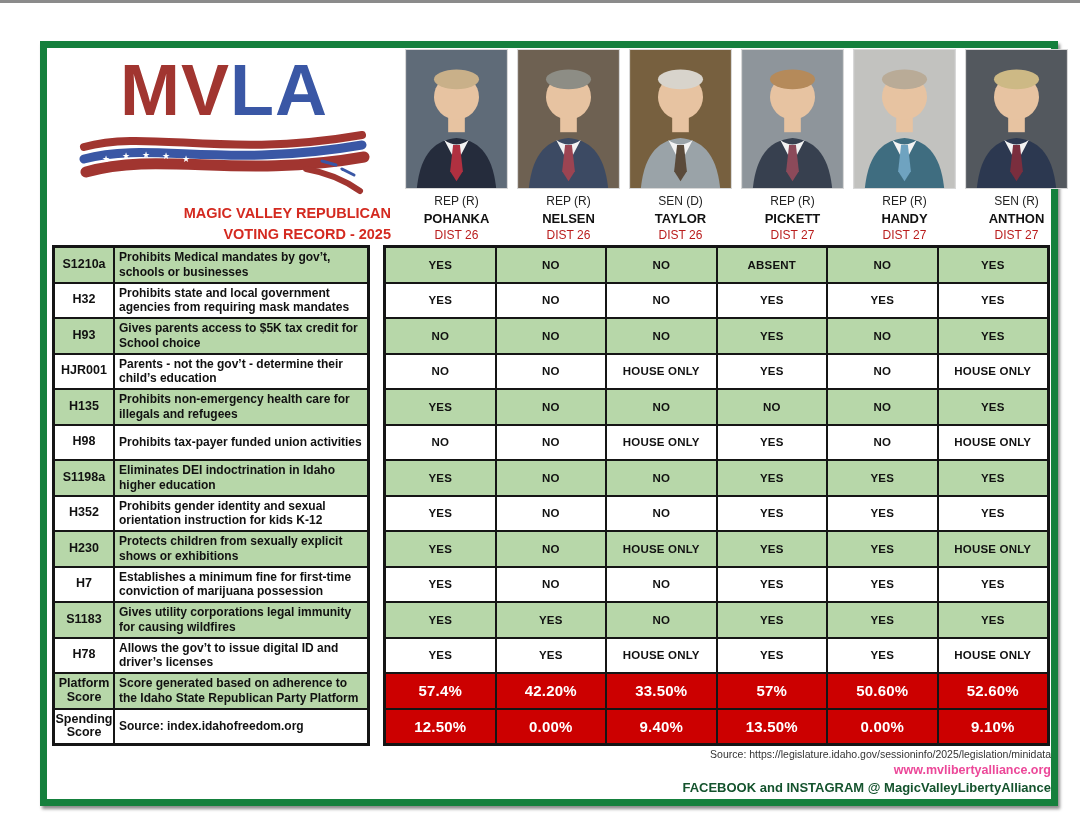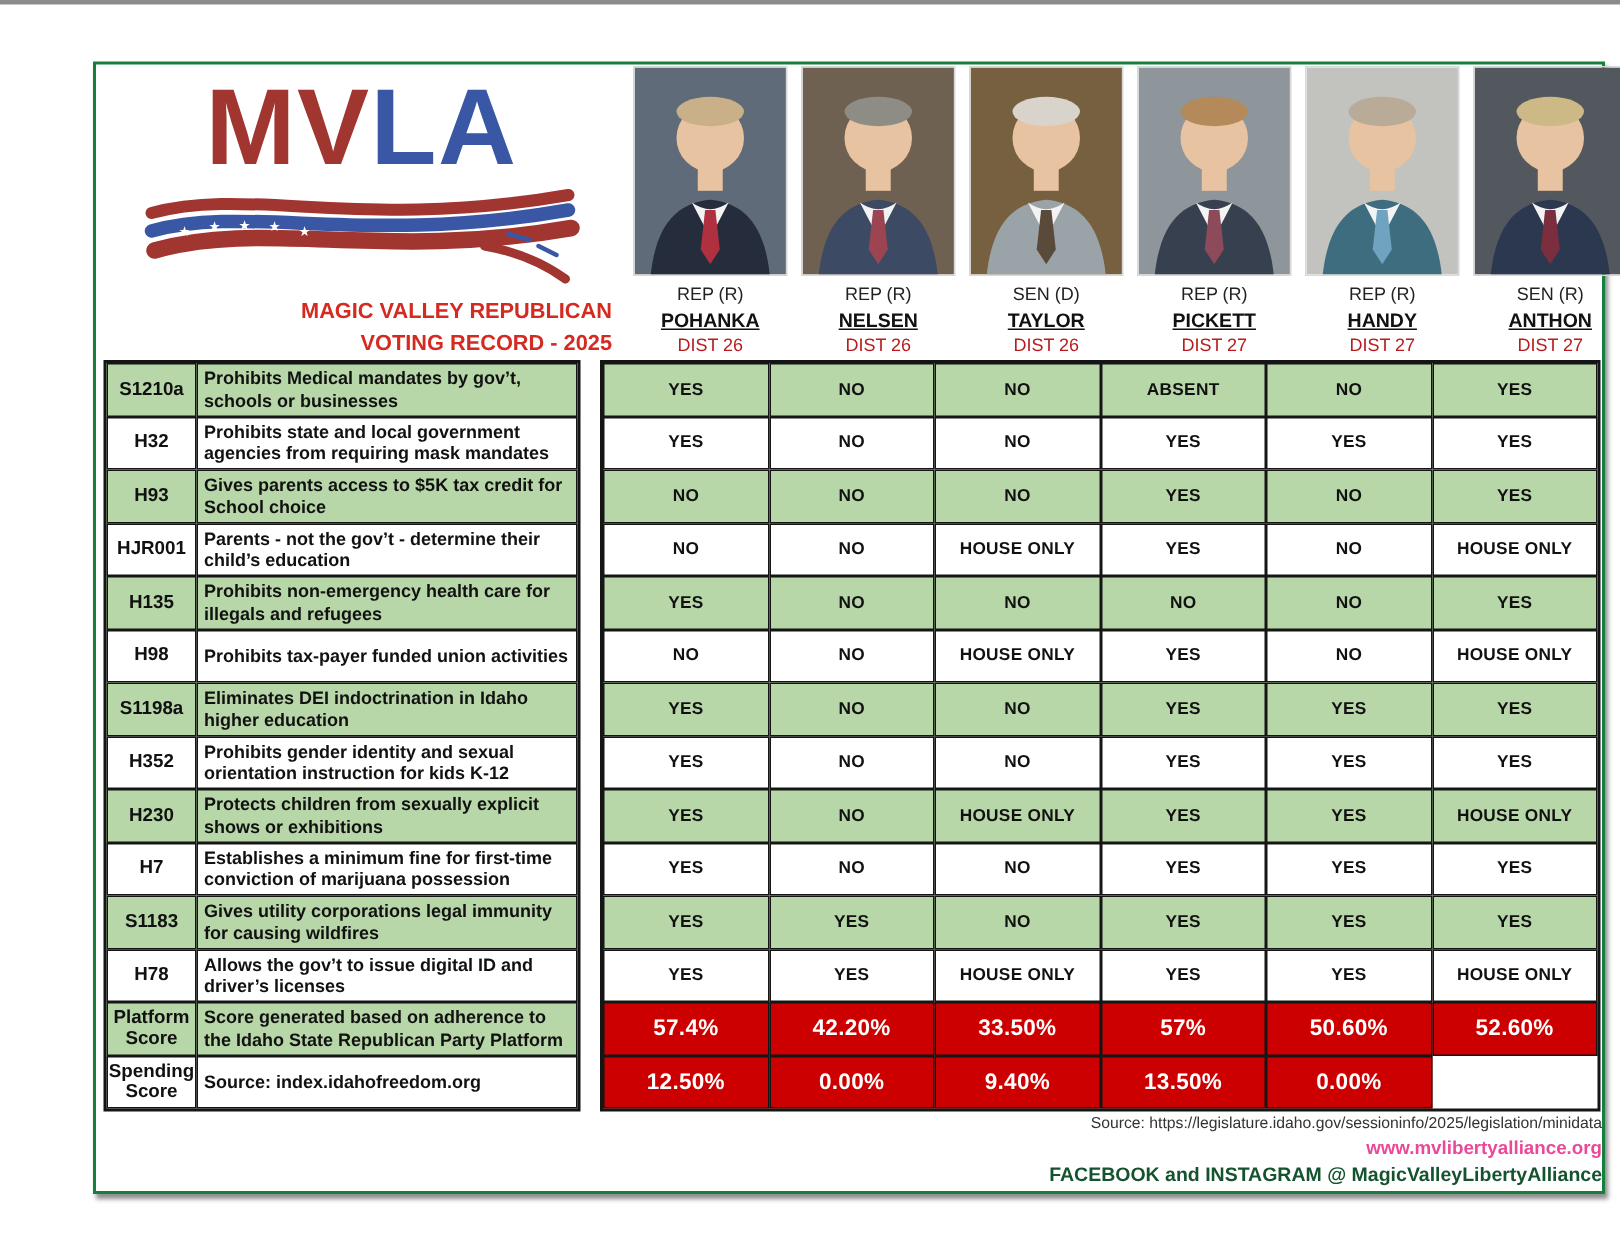--- a/index.html
+++ b/index.html
@@ -5,37 +5,37 @@
   html,body{margin:0;padding:0;}
   body{
     width:1080px;height:834px;position:relative;background:#ffffff;
     font-family:"Liberation Sans", sans-serif;overflow:hidden;
     --green:#b7d7a9;--score-red:#cc0000;--title-red:#d42a20;--title-blue:#1f3d9e;
     --logo-red:#a13530;--logo-blue:#3a57a5;--line:#151515;
   }
   .top-line{position:absolute;top:0;left:0;width:100%;height:3px;background:#8b8b8b;}
   .frame{
     position:absolute;left:40px;top:41px;width:1004px;height:751px;background:#fff;
-    border:2px solid #15803d;box-shadow:2px 3px 3px rgba(0,0,0,.45);margin-left:22px;
+    border:7px solid #15803d;box-shadow:2px 3px 3px rgba(0,0,0,.45);
   }
   
   .logo-block{position:absolute;left:10px;top:6px;width:334px;text-align:center;}
   .logo-text{font-size:72px;font-weight:800;line-height:1.02;letter-spacing:1px;}
   .logo-mv{color:var(--logo-red);}
   .logo-la{color:var(--logo-blue);}
   .flag-swoosh{display:block;margin:-2px auto 0 auto;}
   .title-wrap{margin-top:8px;}
   .title-line{font-size:14.5px;font-weight:bold;color:var(--title-red);line-height:1.45;text-align:right;}
   .subtitle-line{font-size:14.5px;font-weight:bold;color:var(--title-blue);line-height:1.45;}
   
   .leg-row{position:absolute;left:340px;top:1px;display:flex;gap:9px;padding-left:18px;}
   .leg-col{width:103px;text-align:center;}
   .photo{width:103px;height:140px;display:block;border:1px solid #d8d8d8;box-sizing:border-box;}
   .leg-role{margin-top:4px;font-size:12px;color:#222;line-height:1.4;}
-  .leg-name{font-size:13px;font-weight:bold;color:#111;line-height:1.35;text-decoration:underline;}
+  .leg-name{font-size:13px;font-weight:bold;color:#111;line-height:1.35;}
   .leg-dist{font-size:12px;color:#b91c1c;line-height:1.4;}
   
   .table-area{position:absolute;left:5px;top:197px;display:flex;}
   .left-grid{display:grid;grid-template-columns:60px 254px;grid-auto-rows:35.5px;border:2px solid var(--line);height:fit-content;background:#fff;}
   .mid-gap{width:13px;}
   .vote-grid{display:grid;grid-template-columns:repeat(6,110.5px);grid-auto-rows:35.5px;border:2px solid var(--line);height:fit-content;background:#fff;}
   .cell{border:1px solid var(--line);display:flex;align-items:center;justify-content:center;font-weight:bold;color:#111;box-sizing:border-box;}
   .cell.code{font-size:12.5px;text-align:center;line-height:1.1;padding:0 2px;}
   .cell.desc{justify-content:flex-start;text-align:left;padding:1px 4px;font-size:12px;line-height:1.22;}
   .cell.vote{font-size:11.5px;letter-spacing:.2px;text-align:center;}
@@ -286,20 +286,21 @@
         <div class="cell vote scorecell">42.20%</div>
         <div class="cell vote scorecell">33.50%</div>
         <div class="cell vote scorecell">57%</div>
         <div class="cell vote scorecell">50.60%</div>
         <div class="cell vote scorecell">52.60%</div>
         <div class="cell vote scorecell">12.50%</div>
         <div class="cell vote scorecell">0.00%</div>
         <div class="cell vote scorecell">9.40%</div>
         <div class="cell vote scorecell">13.50%</div>
         <div class="cell vote scorecell">0.00%</div>
+        <div class="cell vote scorecell">9.10%</div>
       </div>
   </div>
 
   <div class="footer">
     <div class="footer-source">Source:  https://legislature.idaho.gov/sessioninfo/2025/legislation/minidata</div>
     <div class="footer-web">www.mvlibertyalliance.org</div>
     <div class="footer-social">FACEBOOK and INSTAGRAM @ MagicValleyLibertyAlliance</div>
   </div>
 
 </div>

